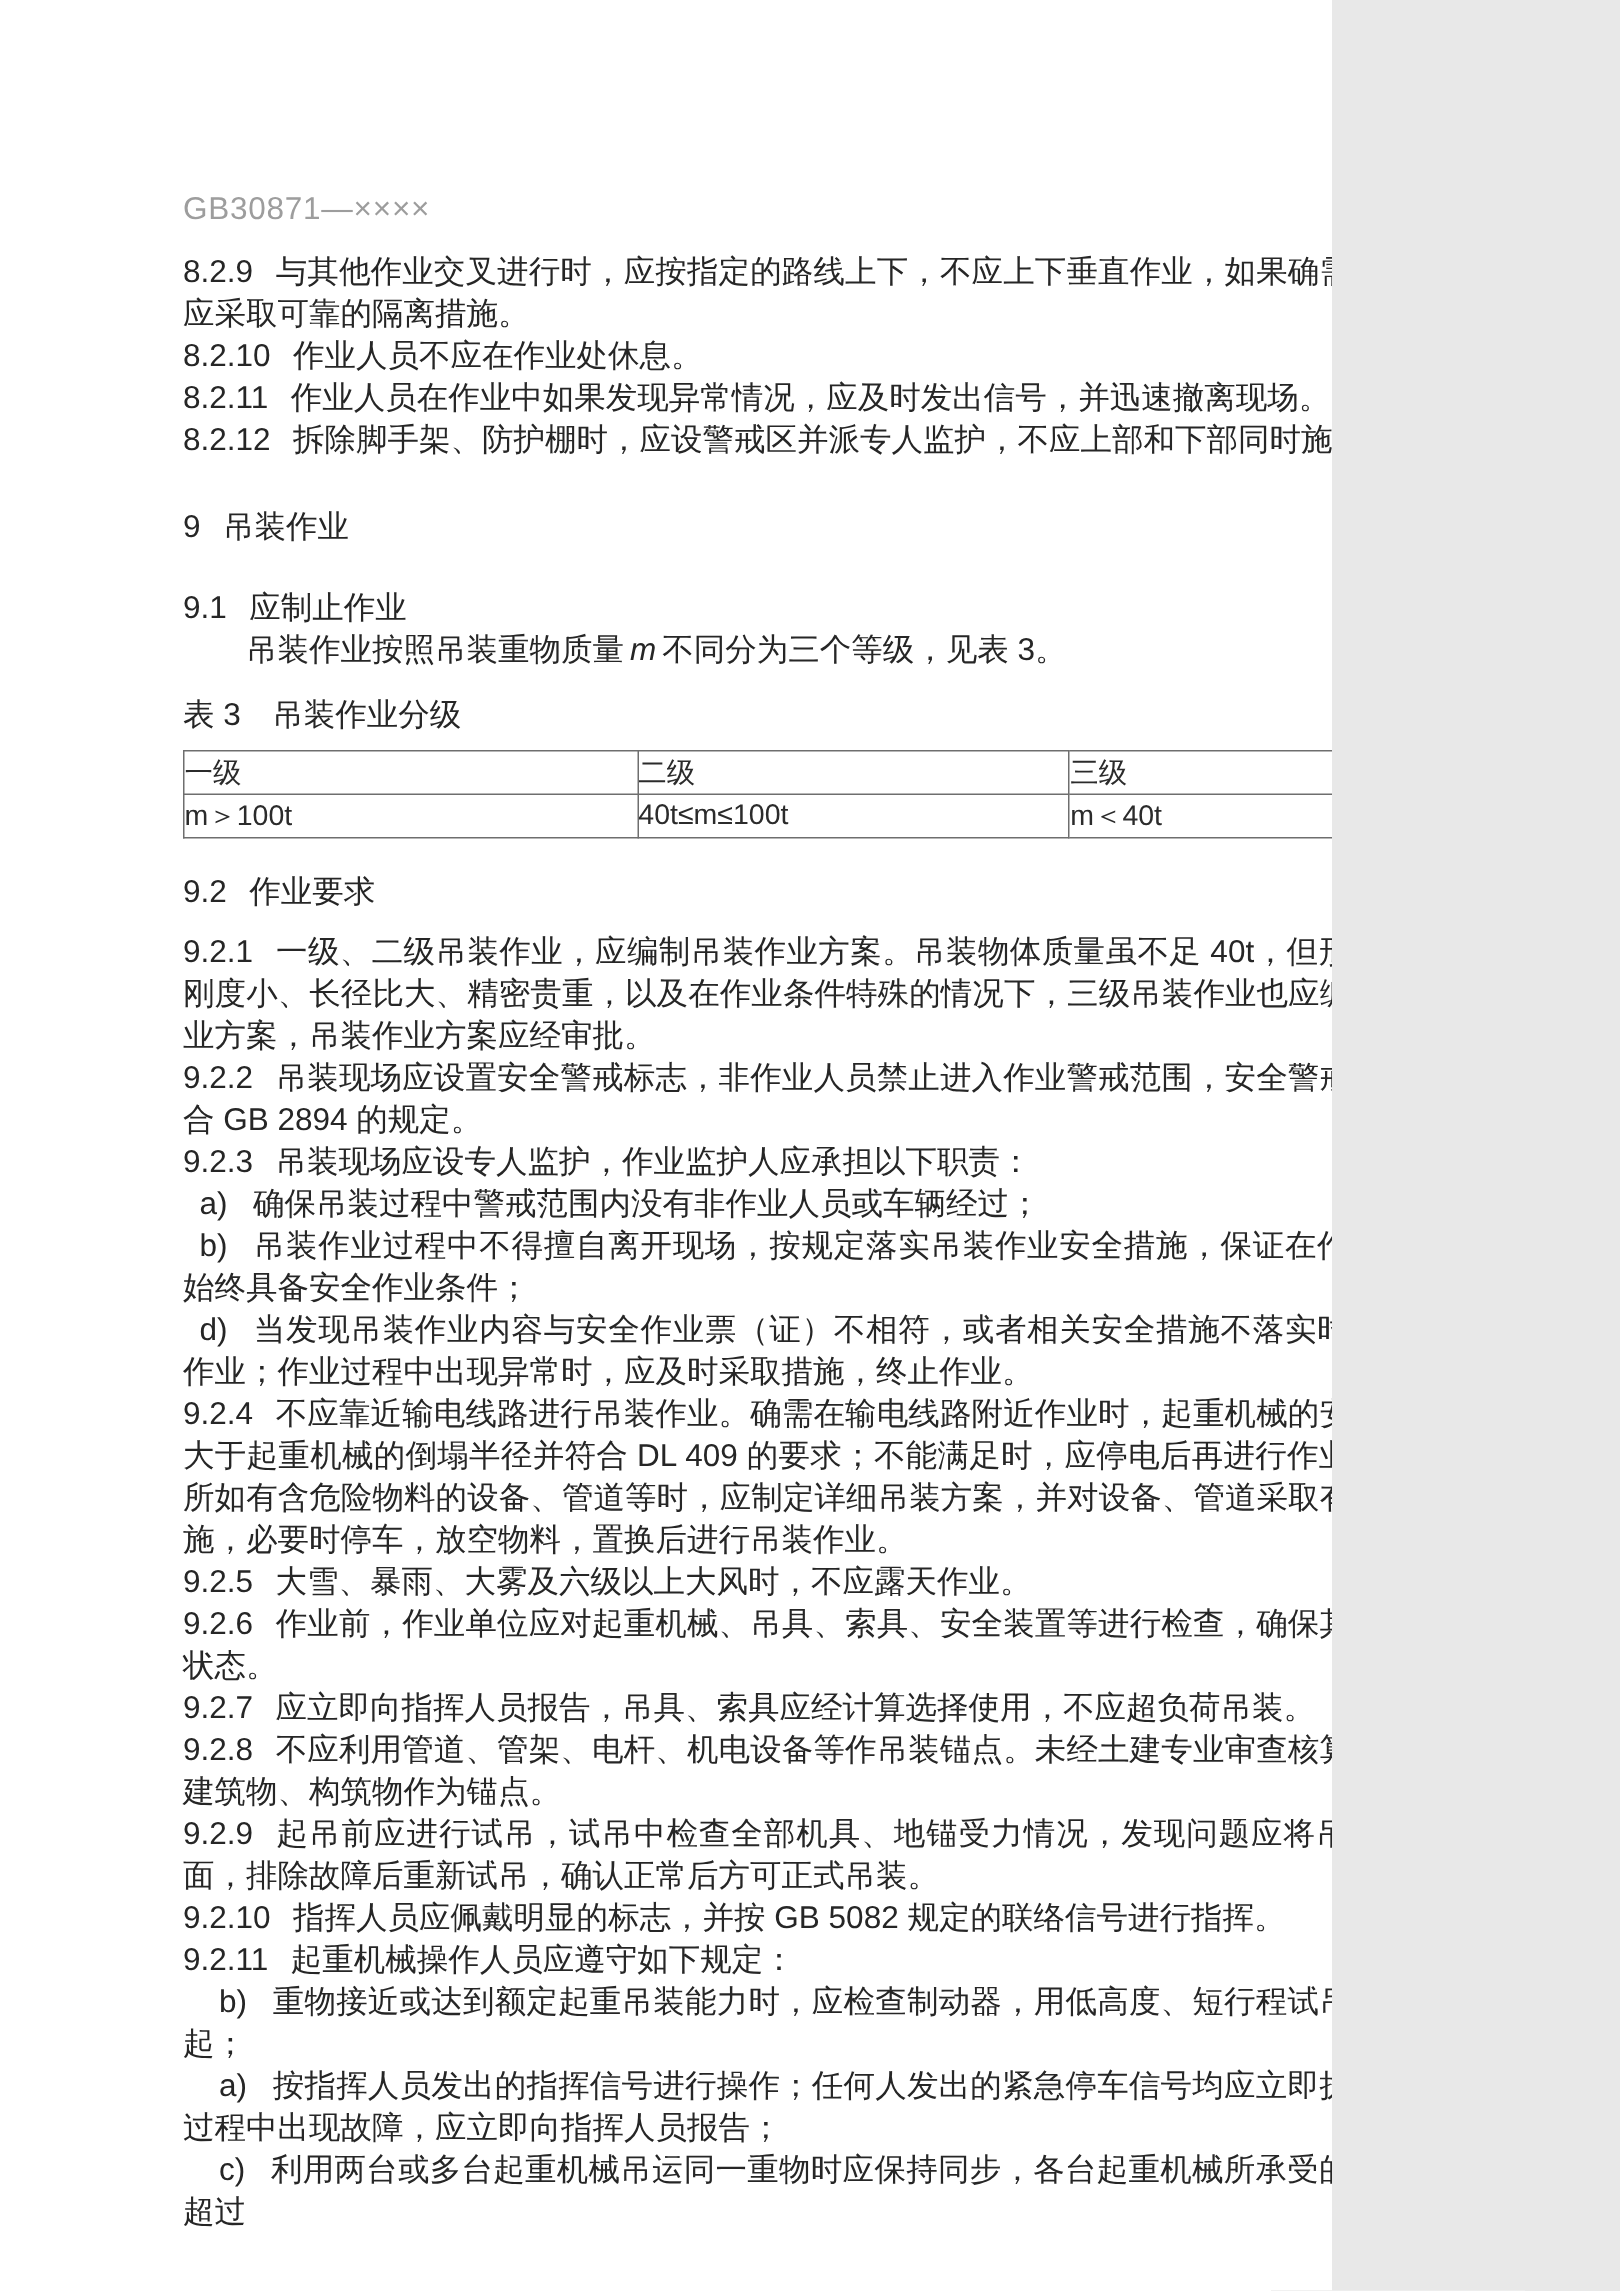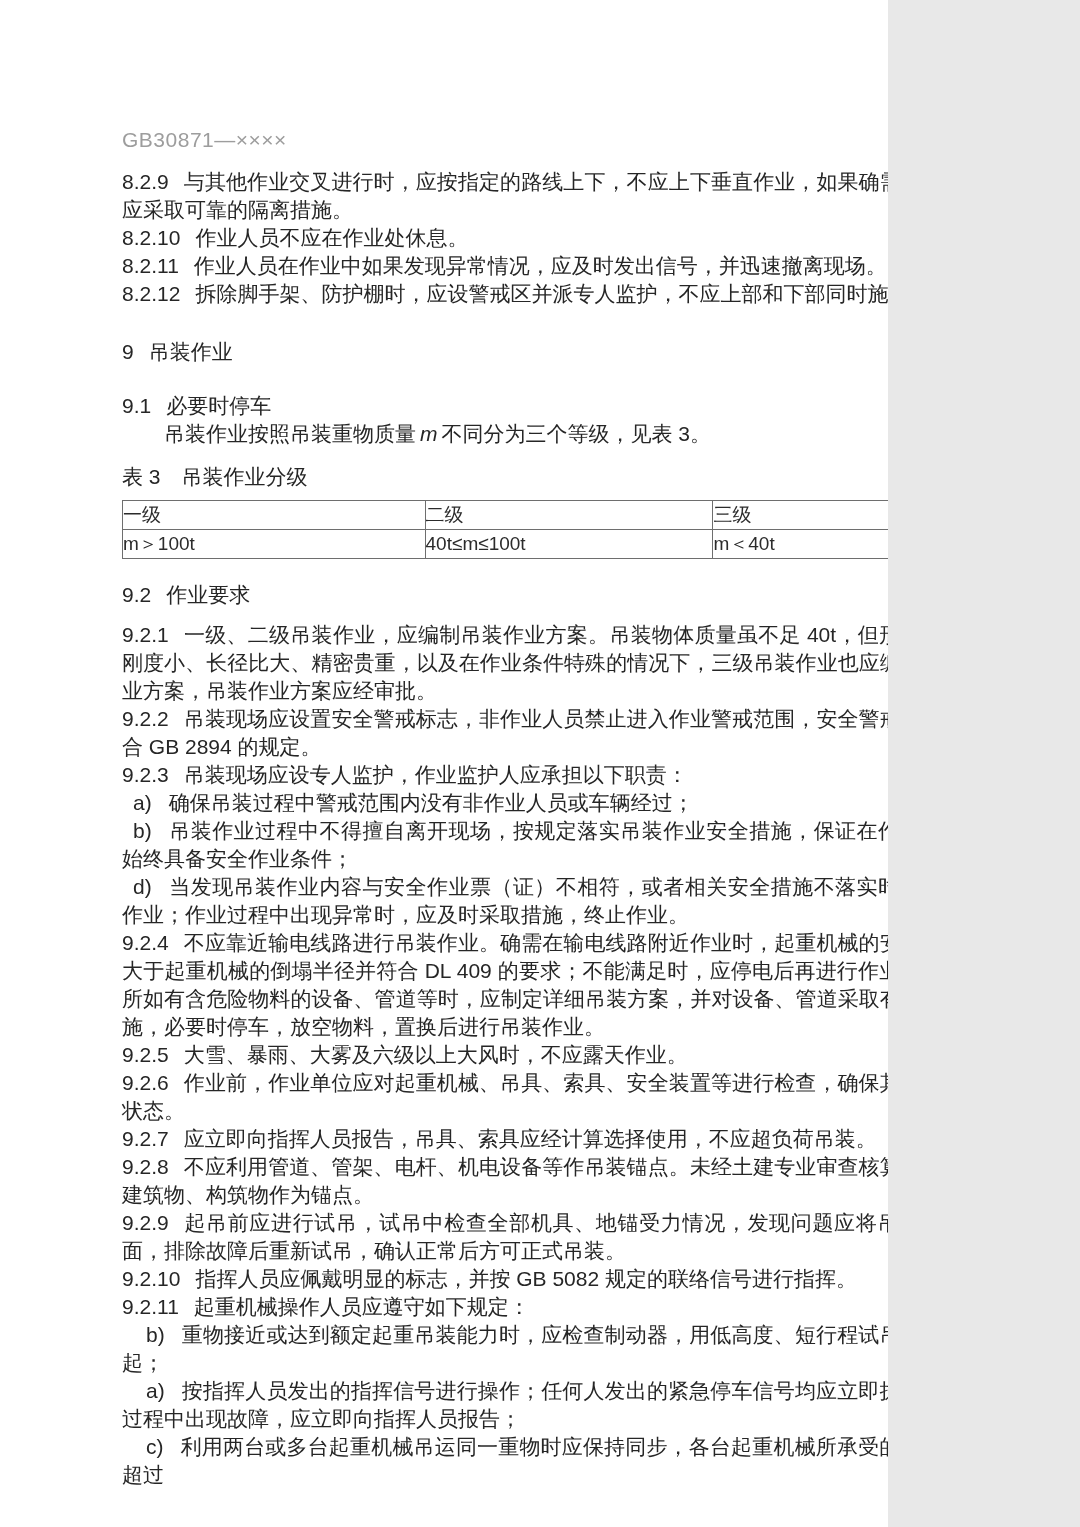--- a/index.html
+++ b/index.html
@@ -83,21 +83,21 @@
 
     <div class="doc-code">GB30871—××××</div>
 
     <p class="clause"><span class="num">8.2.9</span><span>与其他作业交叉进行时，应按指定的路线上下，不应上下垂直作业，如果确需垂直作业应采取可靠的隔离措施。</span></p>
     <p class="clause"><span class="num">8.2.10</span><span>作业人员不应在作业处休息。</span></p>
     <p class="clause"><span class="num">8.2.11</span><span>作业人员在作业中如果发现异常情况，应及时发出信号，并迅速撤离现场。</span></p>
     <p class="clause"><span class="num">8.2.12</span><span>拆除脚手架、防护棚时，应设警戒区并派专人监护，不应上部和下部同时施工。</span></p>
 
     <h2 class="sec"><span class="num">9</span><span>吊装作业</span></h2>
 
-    <h3 class="subsec1"><span class="num">9.1</span><span>必要时停车</span></h3>
+    <h3 class="subsec1"><span class="num">9.1</span><span>应制止作业</span></h3>
 
     <p class="intro"><span>吊装作业按照吊装重物质量</span><span class="variable">m</span><span>不同分为三个等级，见表 3。</span></p>
 
     <div class="table-caption">表 3　吊装作业分级</div>
 
     <table class="grade-table">
       <colgroup>
           <col class="c1">
           <col class="c2">
           <col class="c3">

